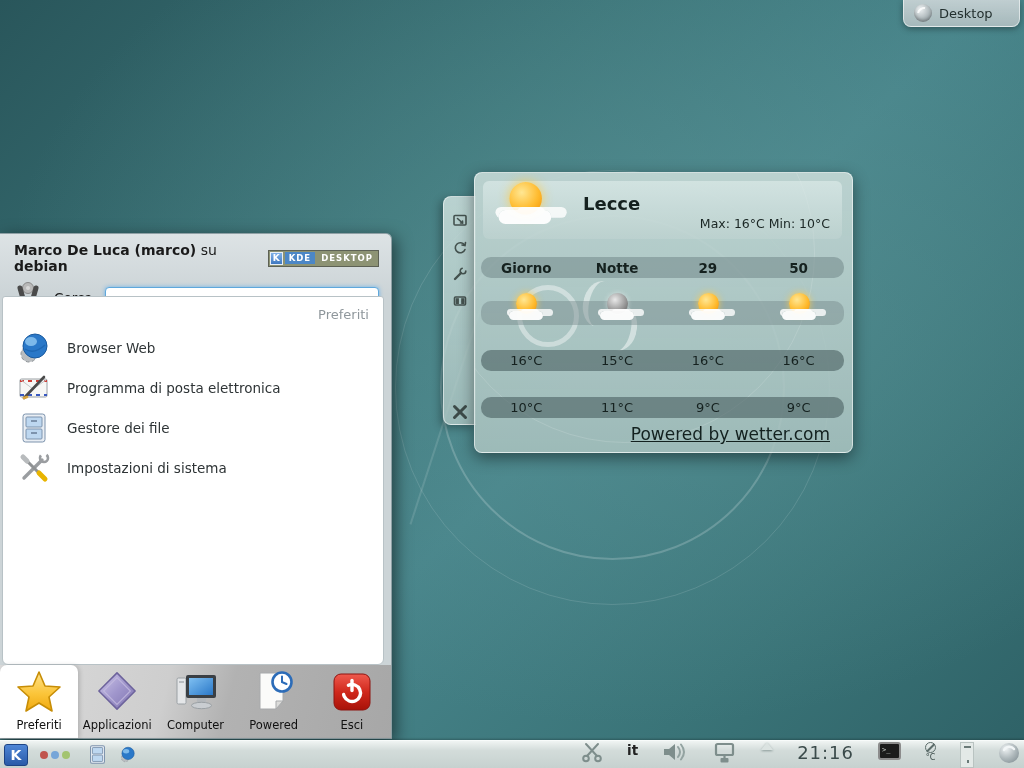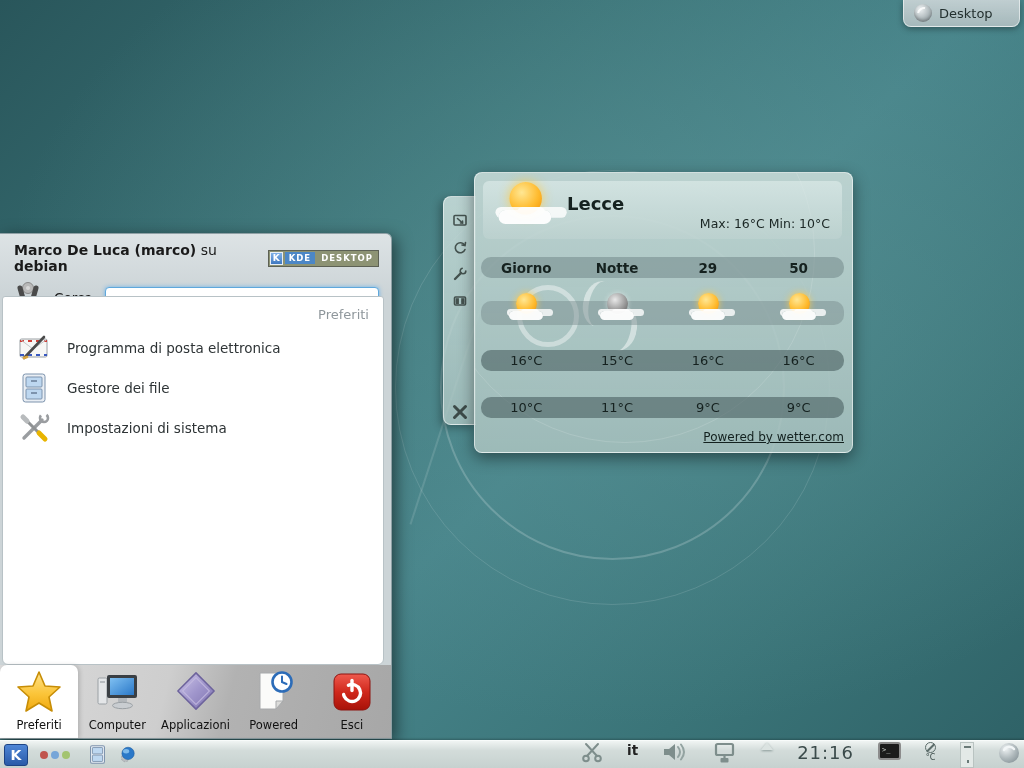--- a/index.html
+++ b/index.html
@@ -40,32 +40,32 @@
   .handle-close svg { stroke-width:3; stroke:#3d4b49; }
 
   .weather { position:absolute; left:474px; top:172px; width:379px; height:281px; z-index:5;
     background:linear-gradient(rgba(196,216,213,.92), rgba(168,193,190,.88));
     border:1px solid rgba(255,255,255,.55); border-radius:8px;
     box-shadow:0 5px 16px rgba(0,0,0,.45); overflow:hidden; }
   .weather .wdeco { opacity:.55; }
   .w-header { position:absolute; left:8px; top:8px; right:10px; height:58px;
     background:linear-gradient(rgba(222,236,234,.65), rgba(196,214,212,.45));
     border-radius:6px; }
-  .w-city { position:absolute; left:84px; top:12px; font-size:18px; font-weight:bold; color:#15211f; }
+  .w-city { position:absolute; left:100px; top:12px; font-size:18px; font-weight:bold; color:#15211f; }
   .w-minmax { position:absolute; right:12px; bottom:8px; font-size:12.5px; color:#1a2624; }
   .w-strip { position:absolute; left:6px; right:8px; border-radius:10px; }
   .w-cols { height:21px; top:84px; background:rgba(108,129,131,.5); }
   .w-iconrow { height:24px; top:128px; background:rgba(112,132,134,.42); }
   .w-temp1 { height:21px; top:177px; background:rgba(74,95,97,.6); }
   .w-temp2 { height:21px; top:224px; background:rgba(74,95,97,.6); }
   .w-grid { display:grid; grid-template-columns:1fr 1fr 1fr 1fr; height:100%; align-items:center; text-align:center; }
   .w-cols .w-grid div { font-weight:bold; font-size:13.5px; color:#15211f; }
   .w-temp1 .w-grid div, .w-temp2 .w-grid div { font-size:13px; color:#15211f; }
   .w-iconrow .w-grid { overflow:visible; }
-  .w-link { position:absolute; right:8px; bottom:8px; font-size:12px; color:#13211f;
+  .w-link { position:absolute; right:22px; bottom:8px; font-size:17px; color:#13211f;
     text-decoration:underline; cursor:pointer; }
 
   .wicon { position:relative; width:36px; height:32px; margin:-12px auto 0; }
   .wicon .ball { position:absolute; left:8px; top:2px; width:21px; height:21px; border-radius:50%;
     background:radial-gradient(circle at 38% 32%, #ffe793, #ffbb2f 55%, #ef8e00);
     box-shadow:0 0 7px rgba(255,205,70,.9); }
   .wicon.cloudy-night .ball { background:radial-gradient(circle at 38% 32%, #e9e9e9, #9a9a9a 55%, #565656);
     box-shadow:0 0 5px rgba(240,240,240,.6); }
   .wicon .cloud { position:absolute; left:1px; bottom:3px; width:34px; height:9px; border-radius:6px;
     background:rgba(255,255,255,.95);
@@ -280,20 +280,32 @@
         <circle cx="28" cy="30" r="1.4" fill="#d07818"></circle>
       </svg>
     </span>
     <span class="ko-search-label">Cerca:</span>
     <input class="ko-input" type="text" value="" style="">
   </div>
 
   <div class="ko-list">
     <div class="ko-section">Preferiti</div>
 
+    <div class="ko-item">
+      <span class="ico">
+        <svg width="34" height="34" viewBox="0 0 34 34">
+          <circle cx="12" cy="23" r="8" fill="#b9bdc0" stroke="#8d9296" stroke-dasharray="3.5 2.5"></circle>
+          <circle cx="18" cy="15" r="12" fill="#2a78c8"></circle>
+          <circle cx="18" cy="15" r="12" fill="none" stroke="#1a5a9e"></circle>
+          <ellipse cx="14" cy="10.5" rx="6" ry="4.5" fill="#8cc4f0" opacity=".85"></ellipse>
+          <path d="M8 18 Q17 24 28 14" stroke="#1f68b4" stroke-width="1.5" fill="none"></path>
+        </svg>
+      </span>
+      <span class="lbl">Browser Web</span>
+    </div>
 
     <div class="ko-item">
       <span class="ico">
         <svg width="34" height="34" viewBox="0 0 34 34">
           <rect x="3" y="8" width="27" height="18" rx="1.5" fill="#f7f7f5" stroke="#9aa0a4"></rect>
           <path d="M3 10 L30 10" stroke="#d04038" stroke-width="2" stroke-dasharray="4 4"></path>
           <path d="M3 24 L30 24" stroke="#3858c0" stroke-width="2" stroke-dasharray="4 4"></path>
           <path d="M4 9 L16 18 L29 9" fill="none" stroke="#c4c8ca"></path>
           <path d="M7 27 L27 6" stroke="#4a4a4a" stroke-width="2.6" stroke-linecap="round"></path>
           <path d="M7 27 L10 26" stroke="#d9a33c" stroke-width="2.6" stroke-linecap="round"></path>
@@ -337,20 +349,36 @@
               <linearGradient id="gstar" x1="0" y1="0" x2="0" y2="1">
             <stop offset="0" stop-color="#ffe28a"></stop>
                 <stop offset=".55" stop-color="#fbc53a"></stop>
                 <stop offset="1" stop-color="#f0a90f"></stop>
           </linearGradient>
             </defs>
           <polygon points="22,2 28,16 43,17 32,27 35,41 22,33 9,41 12,27 1,17 16,16" fill="url(#gstar)" stroke="#c78d06" stroke-width="1.6" stroke-linejoin="round"></polygon>
         </svg>
       </span>
       <span class="tlabel">Preferiti</span>
+    </div>
+    <div class="ko-tab">
+      <span>
+        <svg width="44" height="42" viewBox="0 0 44 44">
+          <defs>
+              <linearGradient id="gdia" x1="0" y1="0" x2="1" y2="1">
+            <stop offset="0" stop-color="#cfc8ea"></stop>
+                <stop offset=".5" stop-color="#a096cc"></stop>
+                <stop offset="1" stop-color="#7d72ae"></stop>
+          </linearGradient>
+            </defs>
+          <polygon points="22,3 41,22 22,41 3,22" fill="url(#gdia)" stroke="#6d639c" stroke-width="1.6" stroke-linejoin="round"></polygon>
+          <polygon points="22,8 36,22 22,36 8,22" fill="none" stroke="#c4bce0" stroke-width="1.2" opacity=".8"></polygon>
+        </svg>
+      </span>
+      <span class="tlabel">Applicazioni</span>
     </div>
     <div class="ko-tab">
       <span>
         <svg width="46" height="42" viewBox="0 0 46 42">
           <defs>
               <linearGradient id="gscr" x1="0" y1="0" x2="1" y2="1">
             <stop offset="0" stop-color="#7fc0f2"></stop>
                 <stop offset="1" stop-color="#2a78c8"></stop>
           </linearGradient>
             </defs>
@@ -359,36 +387,20 @@
           <rect x="13" y="5" width="30" height="23" rx="2" fill="#3a3f44"></rect>
           <rect x="16" y="8" width="24" height="17" fill="url(#gscr)"></rect>
           <rect x="24" y="28" width="9" height="5" fill="#b4b8bc"></rect>
           <ellipse cx="28.5" cy="35.5" rx="10" ry="3.2" fill="#c9cdd1" stroke="#9aa0a4"></ellipse>
         </svg>
       </span>
       <span class="tlabel">Computer</span>
     </div>
     <div class="ko-tab">
       <span>
-        <svg width="44" height="42" viewBox="0 0 44 44">
-          <defs>
-              <linearGradient id="gdia" x1="0" y1="0" x2="1" y2="1">
-            <stop offset="0" stop-color="#cfc8ea"></stop>
-                <stop offset=".5" stop-color="#a096cc"></stop>
-                <stop offset="1" stop-color="#7d72ae"></stop>
-          </linearGradient>
-            </defs>
-          <polygon points="22,3 41,22 22,41 3,22" fill="url(#gdia)" stroke="#6d639c" stroke-width="1.6" stroke-linejoin="round"></polygon>
-          <polygon points="22,8 36,22 22,36 8,22" fill="none" stroke="#c4bce0" stroke-width="1.2" opacity=".8"></polygon>
-        </svg>
-      </span>
-      <span class="tlabel">Applicazioni</span>
-    </div>
-    <div class="ko-tab">
-      <span>
         <svg width="42" height="42" viewBox="0 0 42 42">
           <path d="M7 3 H30 V31 L23 39 H7 Z" fill="#fbfbf9" stroke="#a8aaac"></path>
           <path d="M30 31 L23 31 L23 39 Z" fill="#dcdcda" stroke="#a8aaac"></path>
           <circle cx="29" cy="12" r="9.5" fill="#fff" stroke="#2c6cb8" stroke-width="2.6"></circle>
           <path d="M29 6.5 L29 12 L33.5 14" stroke="#2c6cb8" stroke-width="2" fill="none" stroke-linecap="round"></path>
         </svg>
       </span>
       <span class="tlabel">Powered</span>
     </div>
     <div class="ko-tab">

